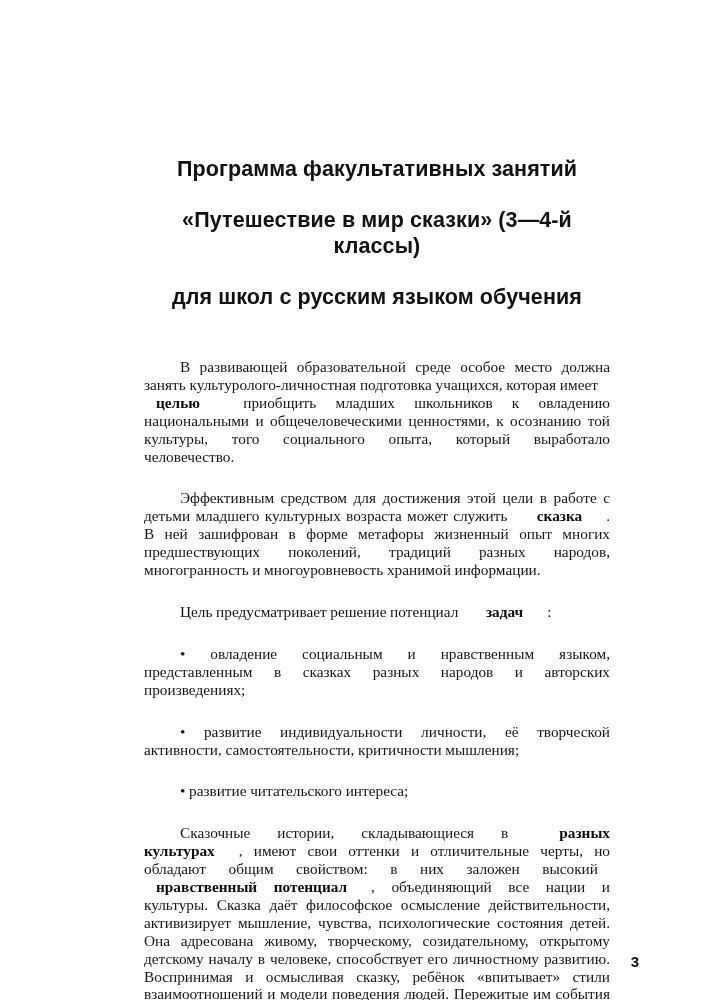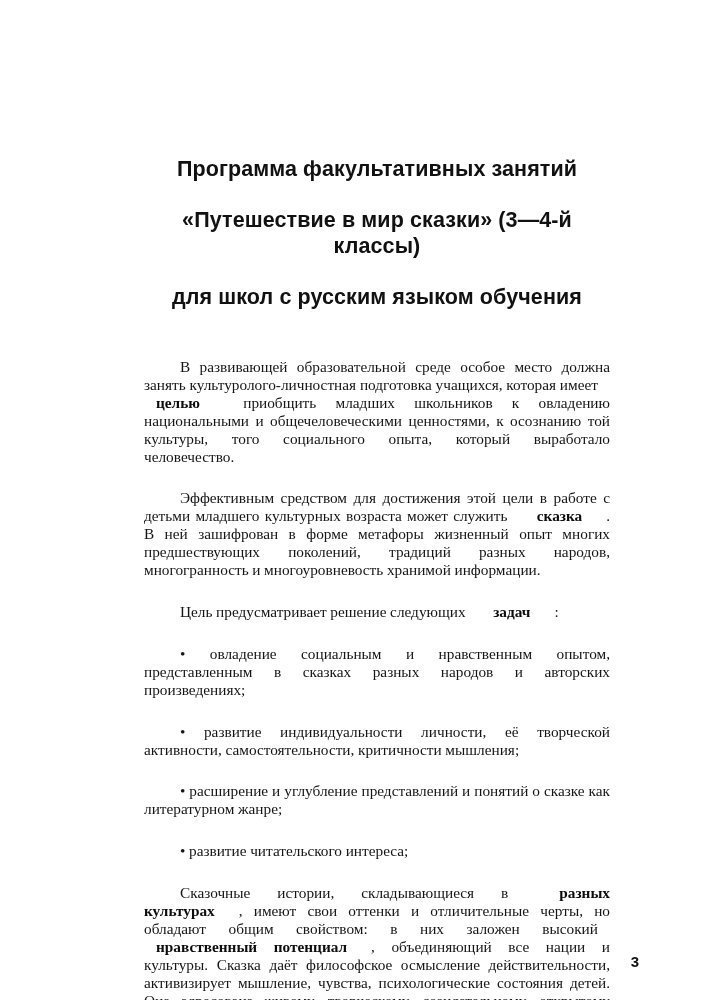--- a/index.html
+++ b/index.html
@@ -73,22 +73,21 @@
 <div class="page">
   <div class="content">
     <div class="doc-title">
       <div>Программа факультативных занятий</div>
       <div>«Путешествие в мир сказки» (3—4-й классы)</div>
       <div>для школ с русским языком обучения</div>
     </div>
     <div class="body-text">
         <p class="para"><span>В развивающей образовательной среде особое место должна занять культуролого-личностная подготовка учащихся, которая имеет </span><b>целью</b><span> приобщить младших школьников к овладению национальными и общечеловеческими ценностями, к осознанию той культуры, того социального опыта, который выработало человечество.</span></p>
         <p class="para"><span>Эффективным средством для достижения этой цели в работе с детьми младшего культурных возраста может служить </span><b>сказка</b><span>. В ней зашифрован в форме метафоры жизненный опыт многих предшествующих поколений, традиций разных народов, многогранность и многоуровневость хранимой информации.</span></p>
-        <p class="para"><span>Цель предусматривает решение следующих </span><b>задач</b><span>:</span></p>
-        <p class="para"><span>• овладение социальным и нравственным опытом, представленным в сказках разных народов и авторских произведениях;</span></p>
+        <p class="para"><span>Цель предусматривает решение потенциал </span><b>задач</b><span>:</span></p>
+        <p class="para"><span>• овладение социальным и нравственным языком, представленным в сказках разных народов и авторских произведениях;</span></p>
         <p class="para"><span>• развитие индивидуальности личности, её творческой активности, самостоятельности, критичности мышления;</span></p>
-        <p class="para"><span>• расширение и углубление представлений и понятий о сказке как литературном жанре;</span></p>
         <p class="para"><span>• развитие читательского интереса;</span></p>
         <p class="para"><span>Сказочные истории, складывающиеся в </span><b>разных культурах</b><span>, имеют свои оттенки и отличительные черты, но обладают общим свойством: в них заложен высокий </span><b>нравственный потенциал</b><span>, объединяющий все нации и культуры. Сказка даёт философское осмысление действительности, активизирует мышление, чувства, психологические состояния детей. Она адресована живому, творческому, созидательному, открытому детскому началу в человеке, способствует его личностному развитию. Воспринимая и осмысливая сказку, ребёнок «впитывает» стили взаимоотношений и модели поведения людей. Пережитые им события сказки косвенно приобретают значимый для него жизненный опыт.</span></p>
       </div>
   </div>
   <div class="page-number">3</div>
 </div>
 
 </body></html>

